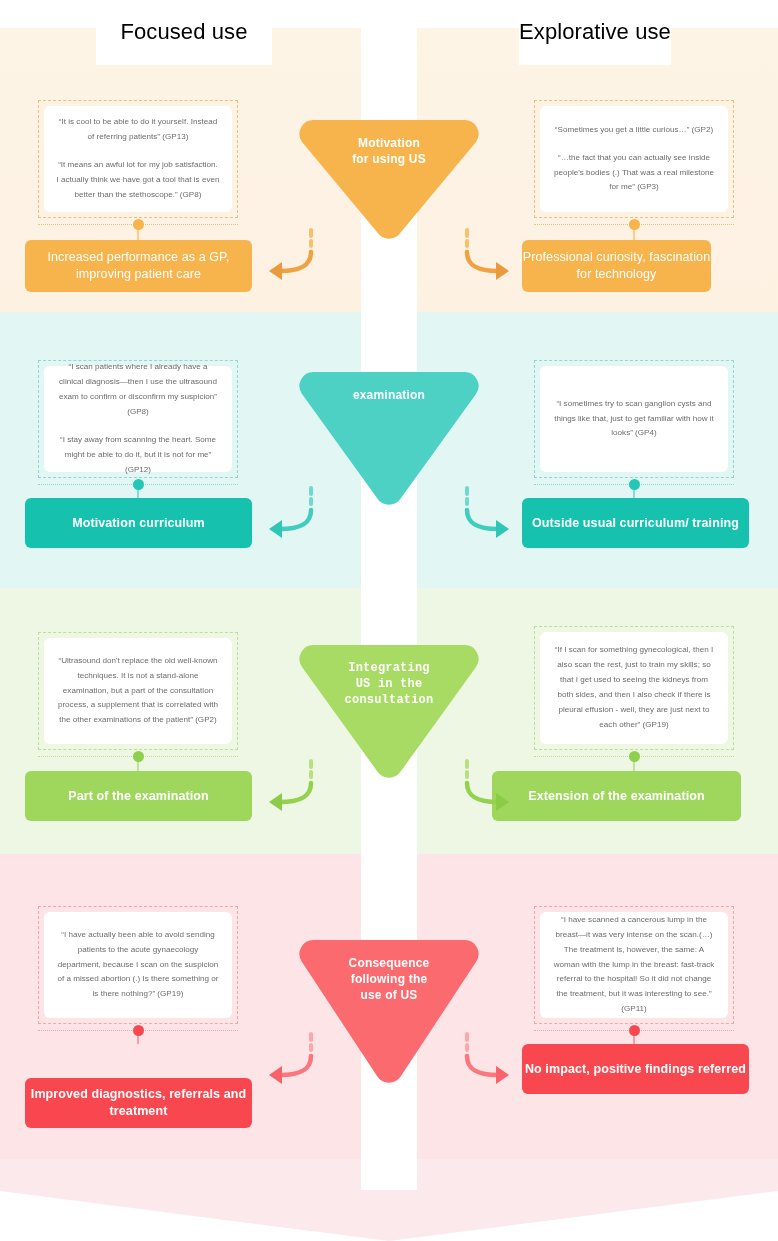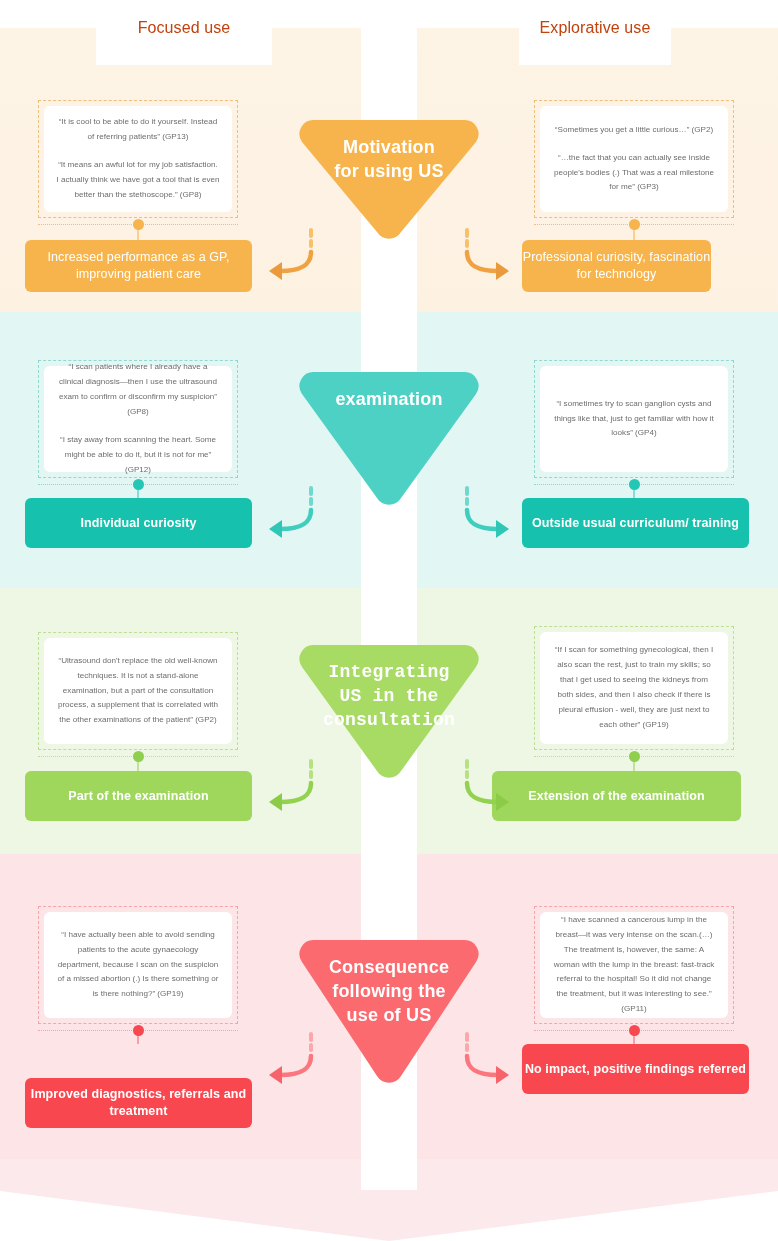--- a/index.html
+++ b/index.html
@@ -26,30 +26,30 @@
       border-left:389px solid transparent;border-right:389px solid transparent;
       border-top:50px solid #fce9ec;}
 
   
   .spine{position:absolute;left:361px;top:0;width:56px;height:1190px;background:#ffffff;z-index:3;}
 
   
   .hdr{position:absolute;top:10px;background:#ffffff;height:55px;z-index:6;
        display:flex;align-items:flex-start;justify-content:center;
        padding-top:9px;box-sizing:border-box;}
-  .hdr span{font-size:16px;color:#c2410c;letter-spacing:.1px;}
+  .hdr span{font-size:22px;color:#000000;letter-spacing:.1px;}
   .hdr-left{left:96px;width:176px;}
   .hdr-right{left:519px;width:152px;}
 
   
   .tri-wrap{position:absolute;left:50%;transform:translateX(-50%);z-index:5;}
   .tri{position:relative;}
   .tri svg{display:block;}
   .tri-label{position:absolute;left:0;top:18px;width:100%;
-    text-align:center;color:#ffffff;font-weight:bold;font-size:18px;line-height:1.33;
+    text-align:center;color:#ffffff;font-weight:bold;font-size:12px;line-height:1.33;
     letter-spacing:.2px;}
 
   
   .quote-outer{position:absolute;z-index:4;padding:5px;box-sizing:border-box;}
   .quote-card{background:#ffffff;border-radius:6px;width:100%;height:100%;
     box-sizing:border-box;display:flex;align-items:center;justify-content:center;
     padding:10px 12px;}
   .quote-inner{width:100%;}
   .quote-card p{margin:0;text-align:center;font-size:8.1px;
       line-height:1.85;color:#6d6d6d;}
@@ -154,21 +154,21 @@
     <div class="quote-card">
       <div class="quote-inner">
         <p>“I scan patients where I already have a clinical diagnosis—then I use the ultrasound exam to confirm or disconfirm my suspicion” (GP8)</p>
         <p>“I stay away from scanning the heart. Some might be able to do it, but it is not for me” (GP12)</p>
       </div>
     </div>
   </div>
   <div class="dotline" style="left:38px;top:484px;width:200px;border-top:1.5px dotted #8fd9d1;"></div>
   <div class="dotnode" style="left:133px;top:479px;background:#23c7b3;"></div>
   <div class="dotstem" style="left:137px;top:488px;height:10px;background:#23c7b3;opacity:.5;"></div>
-  <div class="resbox bold" style="left:25px;top:498px;width:227px;height:50px;background:#16c2ad;">Individual curiosity</div>
+  <div class="resbox bold" style="left:25px;top:498px;width:227px;height:50px;background:#16c2ad;">Motivation curriculum</div>
 
   <div class="quote-outer" style="left:534px;top:360px;width:200px;height:118px;border:1.2px dashed #8fd9d1;">
     <div class="quote-card">
       <div class="quote-inner">
         <p>“I sometimes try to scan ganglion cysts and things like that, just to get familiar with how it looks” (GP4)</p>
       </div>
     </div>
   </div>
   <div class="dotline" style="left:534px;top:484px;width:200px;border-top:1.5px dotted #8fd9d1;"></div>
   <div class="dotnode" style="left:629px;top:479px;background:#23c7b3;"></div>

